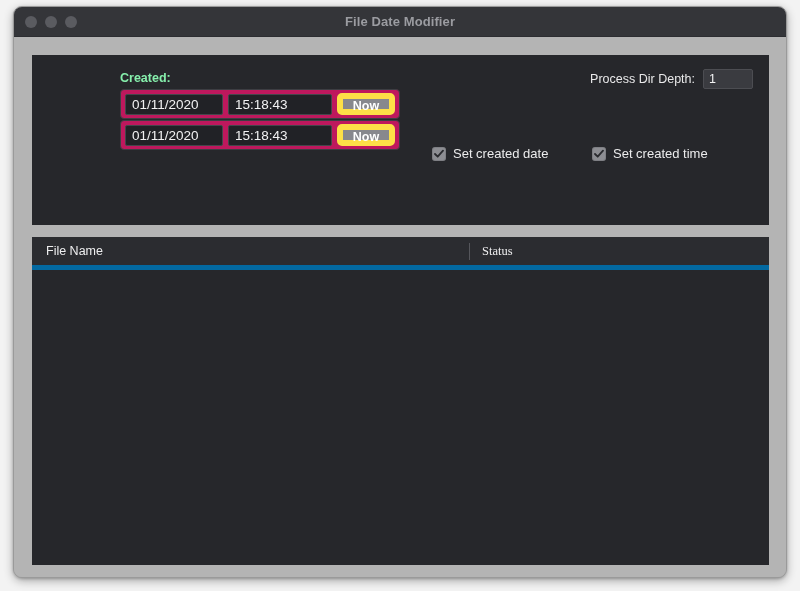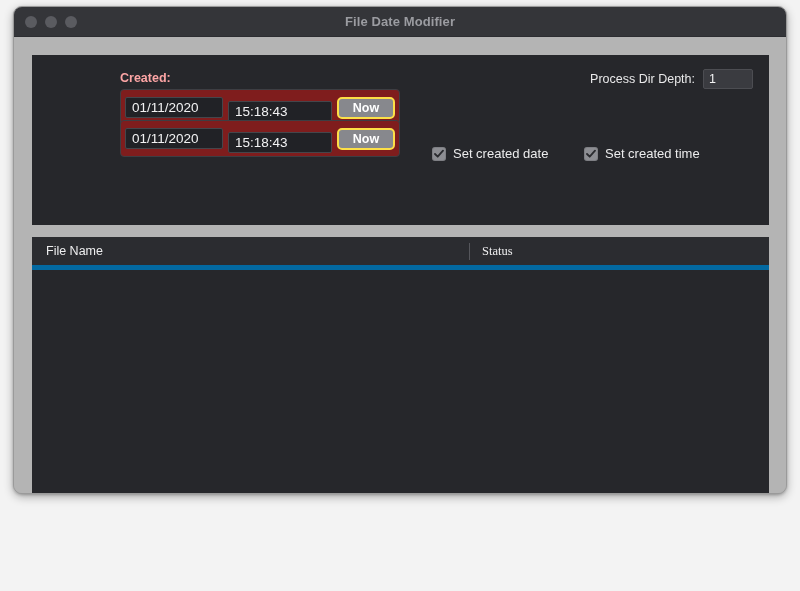--- a/index.html
+++ b/index.html
@@ -18,21 +18,21 @@
     height: 591px;
     background: #f3f3f3;
   }
 
   
   .window {
     position: absolute;
     left: 13px;
     top: 6px;
     width: 774px;
-    height: 488px;
+    height: 572px;
     border-radius: 9px;
     background: #b0b0b0;
     box-shadow: 0 3px 10px rgba(0,0,0,0.30), 0 1px 3px rgba(0,0,0,0.22);
     overflow: hidden;
     border: 1px solid #9a9a9a;
     box-sizing: border-box;
   }
 
   .titlebar {
     position: relative;
@@ -89,55 +89,55 @@
     box-sizing: border-box;
   }
 
   
   .field-group {
     position: absolute;
   }
   .field-label {
     font-size: 12.5px;
     font-weight: bold;
-    color: #fca5a5;
+    color: #86efac;
     margin-bottom: 4px;
     user-select: none;
   }
 
   .field-row {
     display: flex;
     align-items: center;
     gap: 5px;
-    background: #7f1d1d;
+    background: #be185d;
     border: 1px solid #3d3e43;
     border-radius: 4px;
     padding: 3px 4px;
     box-sizing: border-box;
   }
 
   .text-input {
     background: #212226;
     border: 1px solid #45464b;
     border-radius: 2px;
     color: #f2f2f3;
     font-family: "Liberation Sans", sans-serif;
     font-size: 13.5px;
     padding: 2px 6px;
     box-sizing: border-box;
     outline: none;
     height: 21px;
     line-height: 17px;
   }
   .date-input { width: 98px; }
-  .time-input { width: 104px; margin-top: 8px; }
+  .time-input { width: 104px; }
 
   .now-button {
     background: #87888d;
-    border: 2px solid #fde047;
+    border: 6px solid #fde047;
     border-radius: 5px;
     color: #ffffff;
     font-family: "Liberation Sans", sans-serif;
     font-size: 12.5px;
     font-weight: bold;
     height: 22px;
     width: 58px;
     cursor: default;
     padding: 0;
   }
@@ -203,20 +203,21 @@
   .cb-grid {
     position: absolute;
     left: 400px;
     top: 86px;
     width: 330px;
   }
   .cb-line {
     display: flex;
     align-items: center;
     height: 25px;
+    gap: 8px;
   }
   .cb-line.centered { justify-content: center; padding-right: 18px; }
   .cb-col-a { width: 152px; }
 
   .cb-bottom-row {
     position: absolute;
     left: 88px;
     top: 185px;
     width: 630px;
     display: flex;

